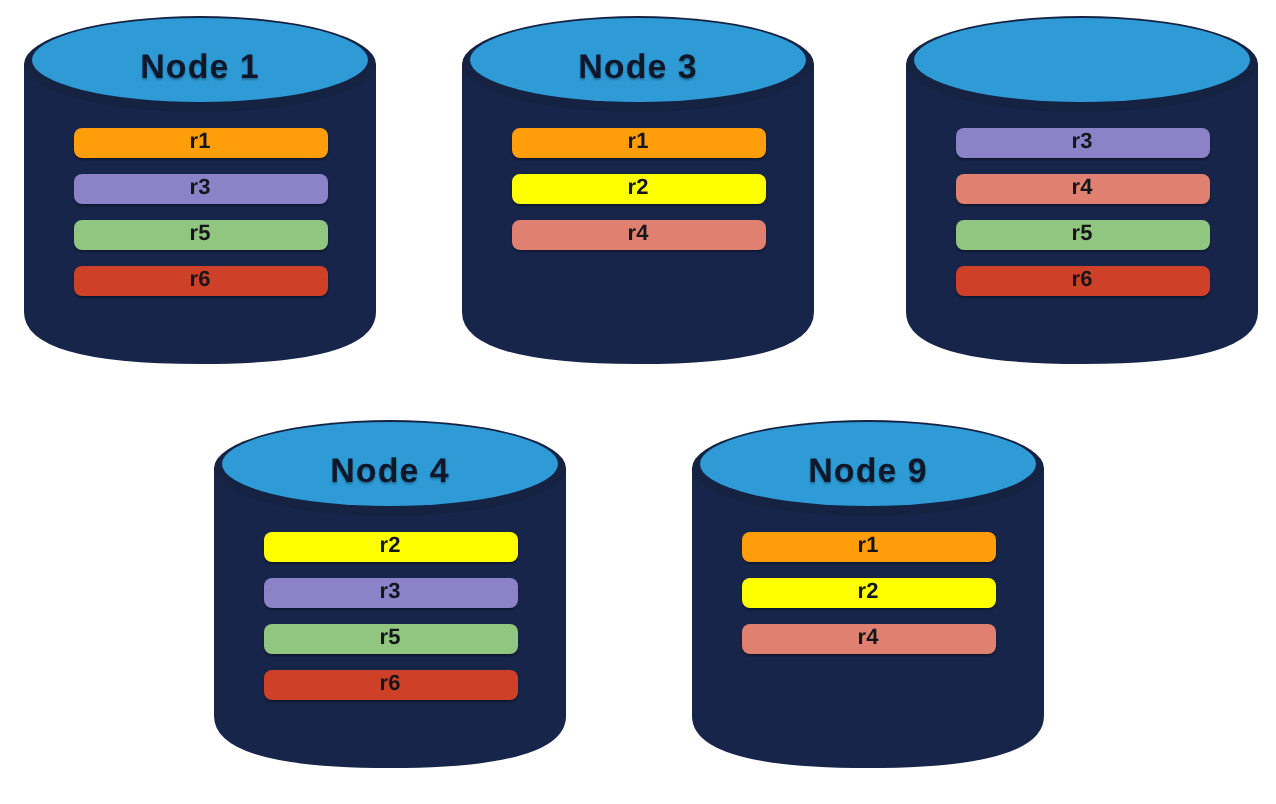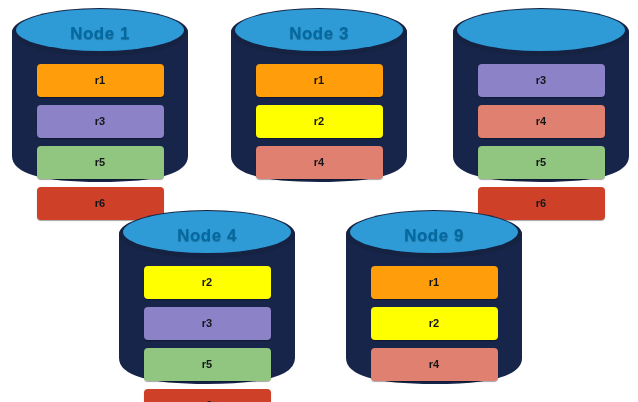--- a/index.html
+++ b/index.html
@@ -29,63 +29,63 @@
     top: 0;
     width: 182px;
     height: 178px;
   }
   .node-title {
     position: absolute;
     left: 0;
     top: 18px;
     width: 182px;
     text-align: center;
-    color: #0369a1;
+    color: #0f172a;
     font-size: 17px;
     font-weight: bold;
     letter-spacing: 0.5px;
     font-family: "Liberation Sans", sans-serif;
     text-shadow: 0 1px 1px rgba(0,0,0,0.28);
     pointer-events: none;
   }
   .replica-stack {
     position: absolute;
     left: 0;
     top: 58px;
     width: 182px;
     display: flex;
     flex-direction: column;
     align-items: center;
     gap: 8px;
   }
   .replica {
     position: relative;
     width: 127px;
-    height: 33px;
+    height: 15px;
     border-radius: 4px;
     box-sizing: border-box;
     display: flex;
     align-items: center;
     justify-content: center;
     box-shadow: 0 1px 1px rgba(0,0,0,0.35);
   }
   .replica-label {
     font-size: 11px;
     font-weight: bold;
     color: #15161a;
     line-height: 1;
     font-family: "Liberation Sans", sans-serif;
   }
   
   .row-top  { top: 6px; }
   .row-bottom { top: 208px; }
   .col-1 { left: 9px; }
   .col-2 { left: 228px; }
   .col-3 { left: 450px; }
-  .col-b1 { left: 116px; }
+  .col-b1 { left: 104px; }
   .col-b2 { left: 343px; }
 </style>
 </head>
 <body>
 
 <div id="diagram">
     <div class="node row-top col-1">
       <svg class="node-svg" viewBox="0 0 182 178">
         <path d="M3,26 L3,150 Q3,176 91,176 Q179,176 179,150 L179,26 Z" fill="#17254a"></path>
         <ellipse cx="91" cy="26" rx="88" ry="24" fill="#152242"></ellipse>

